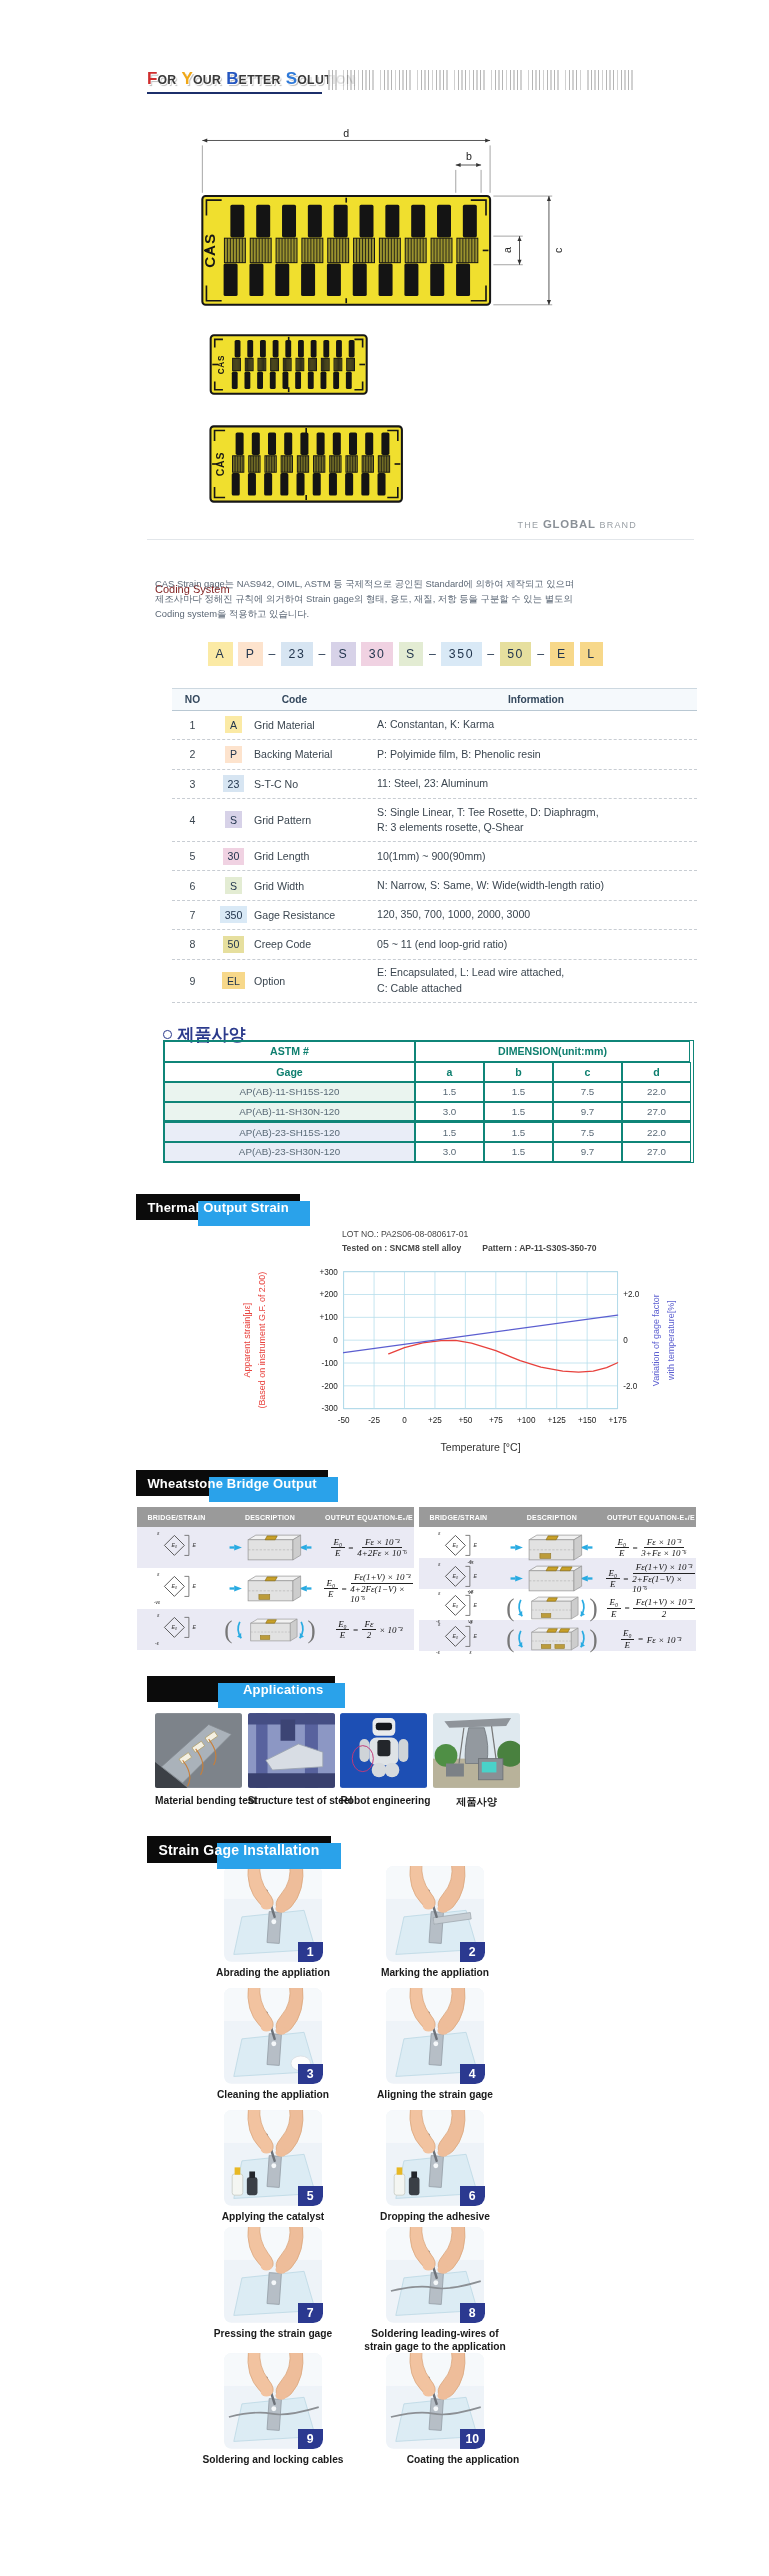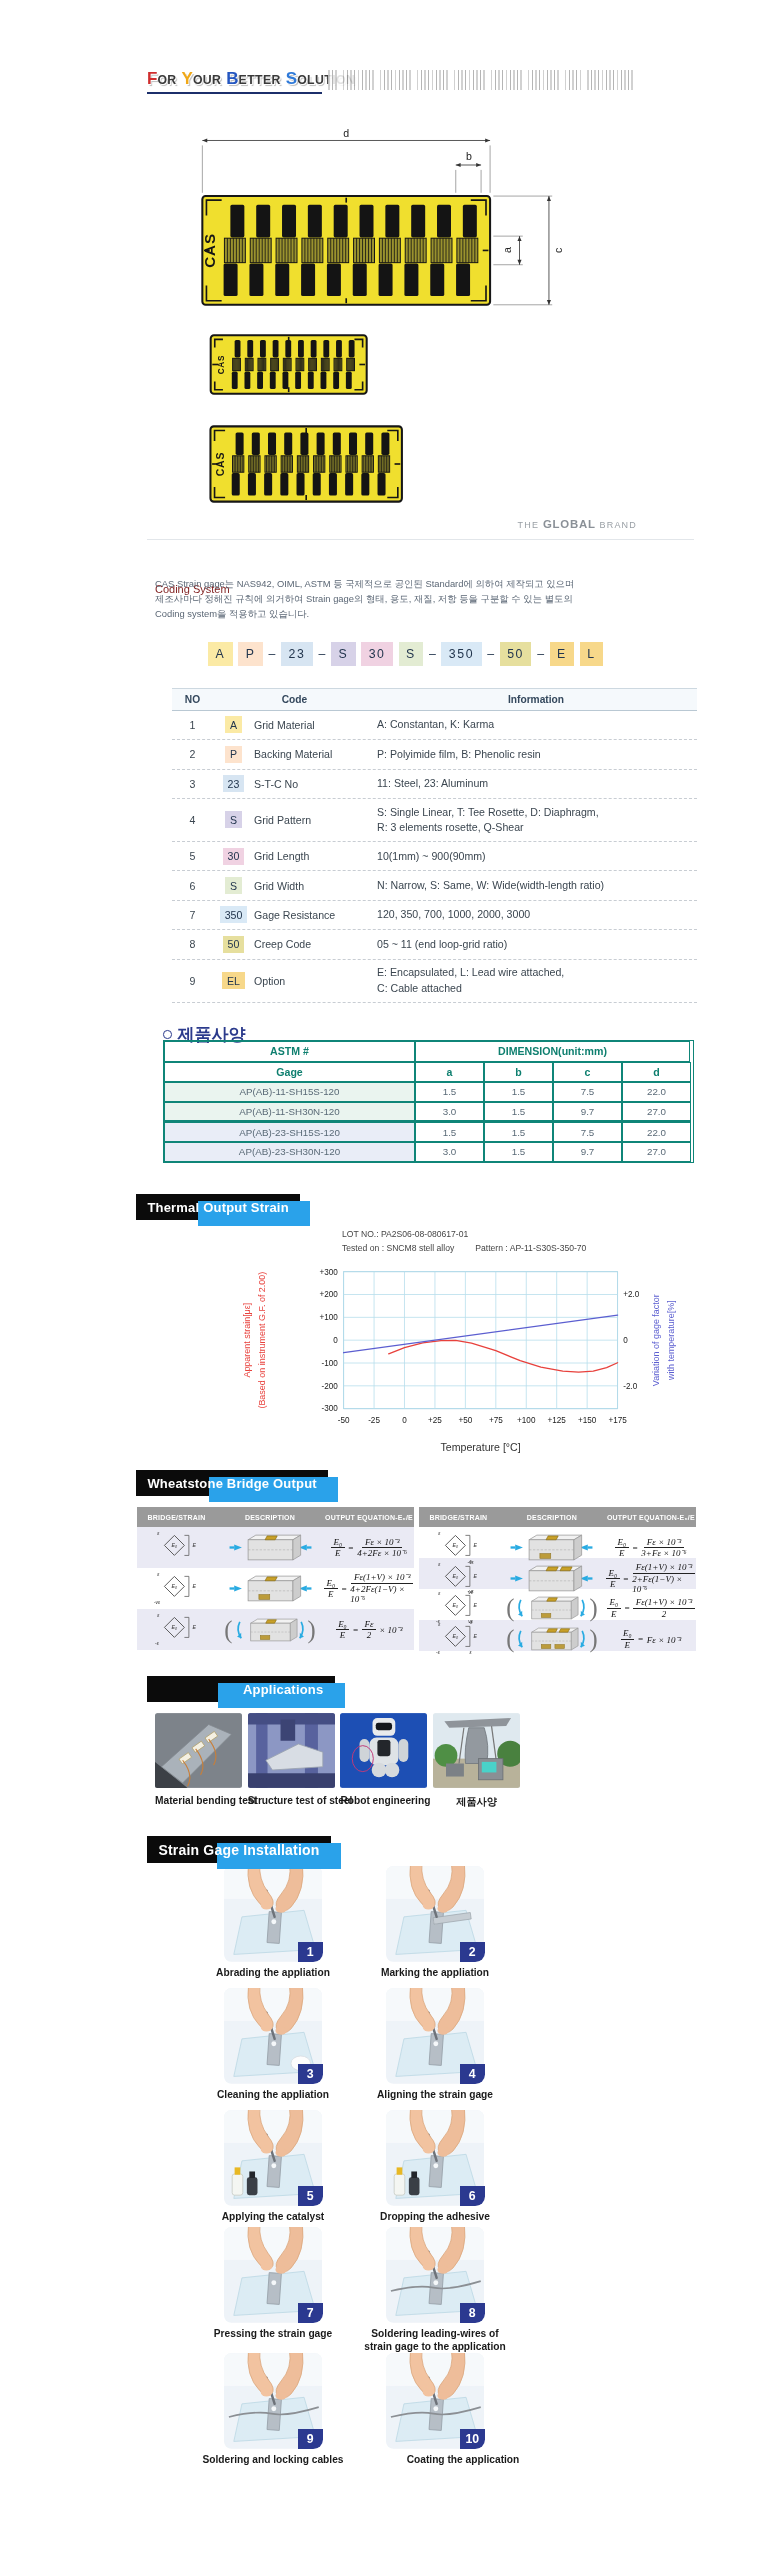--- a/index.html
+++ b/index.html
@@ -55,21 +55,21 @@
   
   .banner{background:#0b0b0b;color:#fff;font-weight:bold;font-size:13px;padding:5.7px 11.4px;letter-spacing:0.2px;z-index:1;white-space:nowrap;}
   .banner::after{content:"";position:absolute;left:38%;right:-9.8px;top:7.4px;bottom:-5.7px;background:#2aa2ea;z-index:-1;}
   #thermal-banner{left:136px;top:1194px;}
   #wb-banner{left:136px;top:1470px;}
   #apps-banner{left:147px;top:1676px;padding-left:96px;}
   #install-banner{left:147px;top:1836px;font-size:14px;}
 
   
   #lot-lines{left:342px;top:1228px;font-size:8.6px;color:#454545;line-height:1.6;}
-  #lot-line2 span{margin-right:21px;}
+  #lot-line2 span{margin-right:21px;font-weight:bold;}
   #chart-host{left:233px;top:1257px;width:474px;height:212px;}
 
   
   #wb-table{left:137px;top:1507px;width:559px;display:flex;gap:4.9px;}
   .wb-panel{width:277px;}
   .wb-head{display:grid;grid-template-columns:79px 108px 90px;background:#9a9a9a;}
   .wb-head div{color:#fff;font-size:7px;font-weight:bold;text-align:center;padding:6.5px 0;letter-spacing:0.2px;}
   .wb-row{display:grid;grid-template-columns:79px 108px 90px;align-items:center;}
   .wb-alt{background:#eaeaf4;}
   .wb-cell{display:flex;align-items:center;justify-content:center;}

